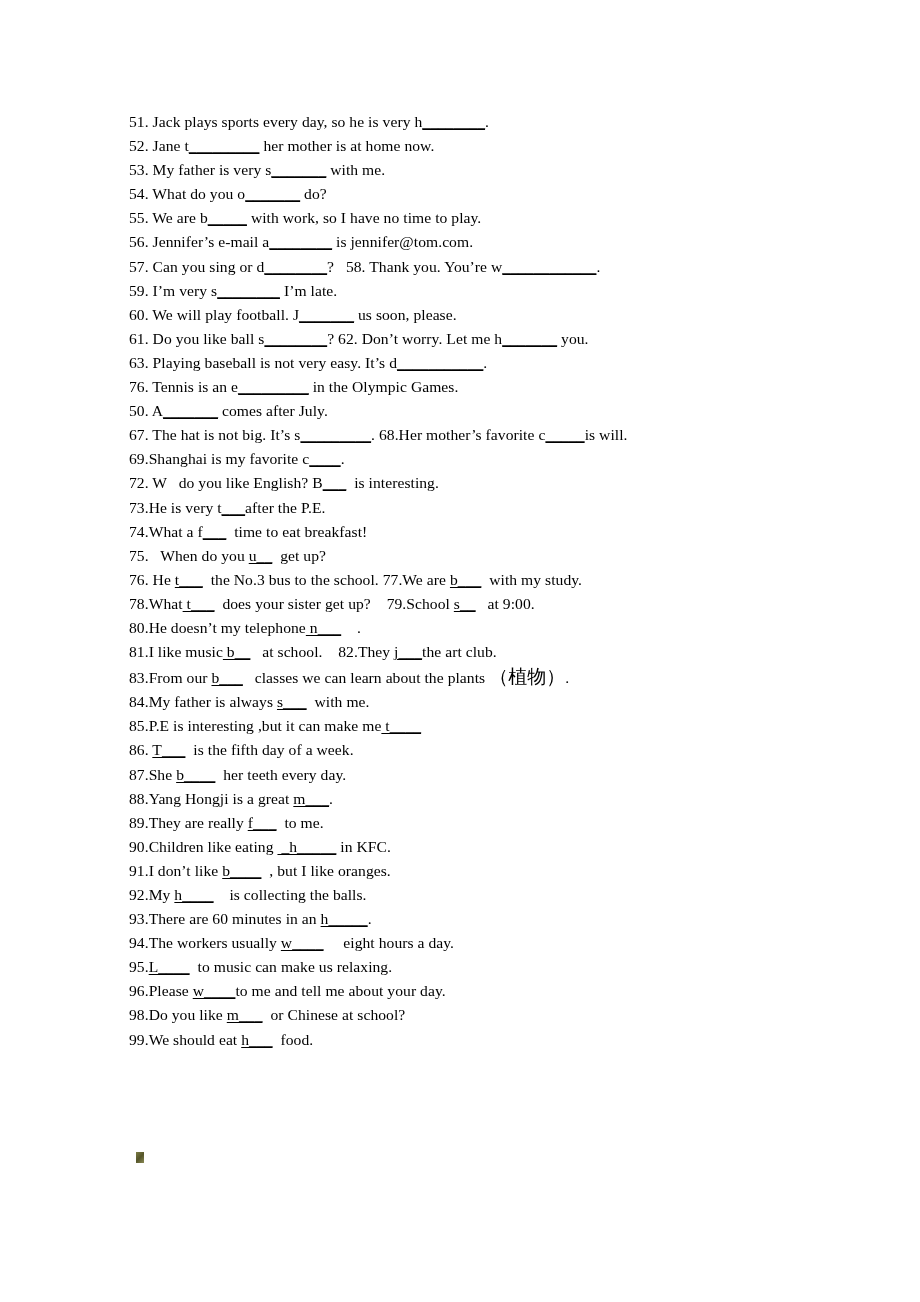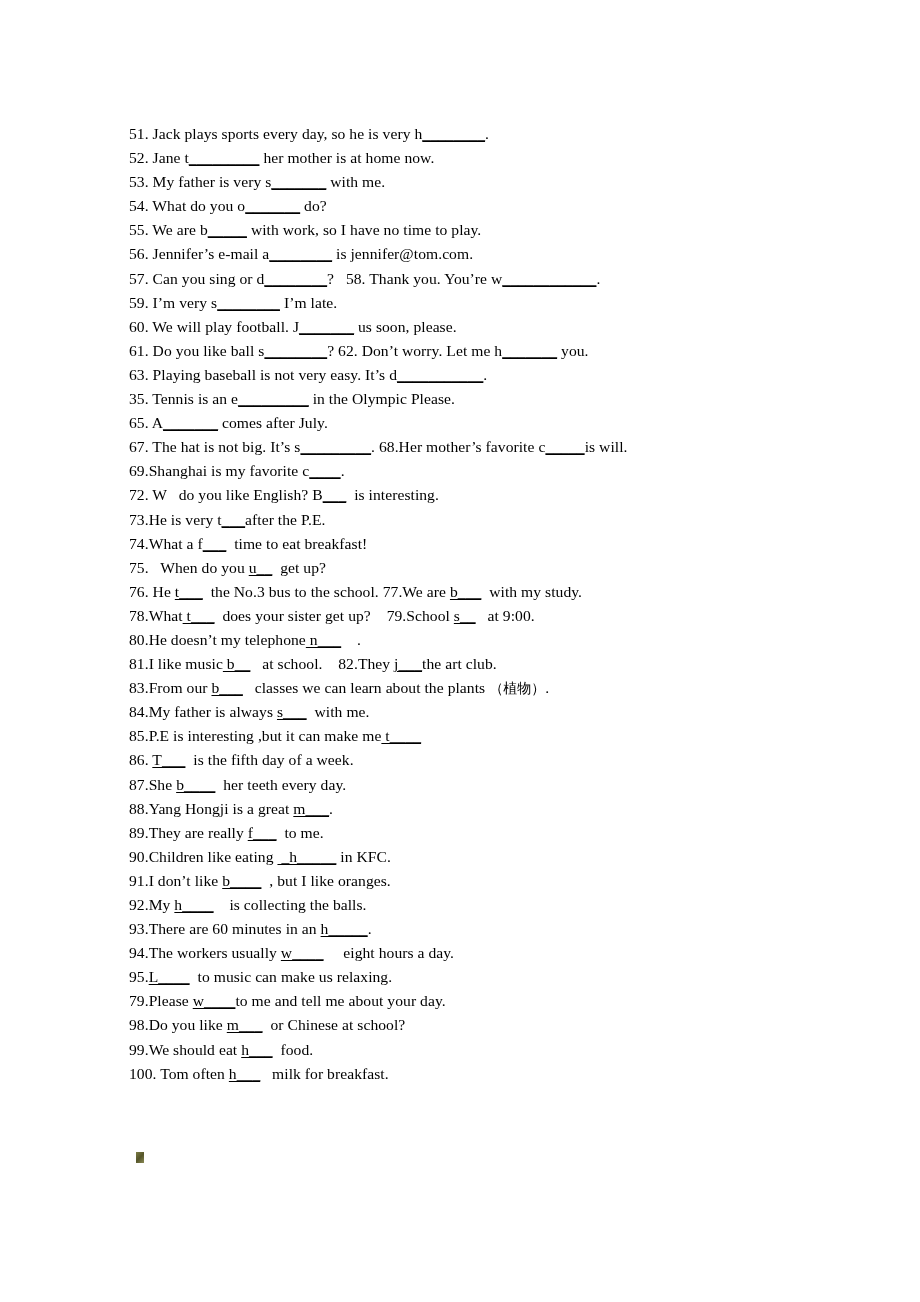--- a/index.html
+++ b/index.html
@@ -22,39 +22,38 @@
     width: 920px;
     height: 1302px;
     background: #ffffff;
     overflow: hidden;
   }
   #sheet {
     position: absolute;
     left: 129px;
     top: 110px;
     width: 700px;
-    margin-top: 12px;
   }
   .q-line {
     font-size: 15.6px;
     line-height: 24.1px;
     white-space: pre-wrap;
     color: #000000;
     letter-spacing: 0.05px;
   }
   
   .blank {
     text-decoration: underline;
     text-decoration-thickness: 1px;
     text-underline-offset: 1.5px;
     white-space: pre;
   }
   .cjk {
     font-family: "DejaVu Sans", "Liberation Sans", sans-serif;
-    font-size: 14px;
+    font-size: 19px;
   }
   #artifact-icon {
     position: absolute;
     left: 136px;
     top: 1152px;
     width: 8px;
     height: 11px;
     background: #6b6b35;
     background-image:
       linear-gradient(135deg, #7d7d45 0%, #55552a 50%, #8a8a55 100%);
@@ -70,22 +69,22 @@
       <div class="q-line"><span>52. Jane t</span><span class="blank">_________</span><span> her mother is at home now.</span></div>
       <div class="q-line"><span>53. My father is very s</span><span class="blank">_______</span><span> with me.</span></div>
       <div class="q-line"><span>54. What do you o</span><span class="blank">_______</span><span> do?</span></div>
       <div class="q-line"><span>55. We are b</span><span class="blank">_____</span><span> with work, so I have no time to play.</span></div>
       <div class="q-line"><span>56. Jennifer’s e-mail a</span><span class="blank">________</span><span> is jennifer@tom.com.</span></div>
       <div class="q-line"><span>57. Can you sing or d</span><span class="blank">________</span><span>?   58. Thank you. You’re w</span><span class="blank">____________</span><span>.</span></div>
       <div class="q-line"><span>59. I’m very s</span><span class="blank">________</span><span> I’m late.</span></div>
       <div class="q-line"><span>60. We will play football. J</span><span class="blank">_______</span><span> us soon, please.</span></div>
       <div class="q-line"><span>61. Do you like ball s</span><span class="blank">________</span><span>? 62. Don’t worry. Let me h</span><span class="blank">_______</span><span> you.</span></div>
       <div class="q-line"><span>63. Playing baseball is not very easy. It’s d</span><span class="blank">___________</span><span>.</span></div>
-      <div class="q-line"><span>35. Tennis is an e</span><span class="blank">_________</span><span> in the Olympic Please.</span></div>
-      <div class="q-line"><span>65. A</span><span class="blank">_______</span><span> comes after July.</span></div>
+      <div class="q-line"><span>76. Tennis is an e</span><span class="blank">_________</span><span> in the Olympic Games.</span></div>
+      <div class="q-line"><span>50. A</span><span class="blank">_______</span><span> comes after July.</span></div>
       <div class="q-line"><span>67. The hat is not big. It’s s</span><span class="blank">_________</span><span>. 68.Her mother’s favorite c</span><span class="blank">_____</span><span>is will.</span></div>
       <div class="q-line"><span>69.Shanghai is my favorite c</span><span class="blank">____</span><span>.</span></div>
       <div class="q-line"><span>72. W   do you like English? B</span><span class="blank">___</span><span>  is interesting.</span></div>
       <div class="q-line"><span>73.He is very t</span><span class="blank">___</span><span>after the P.E.</span></div>
       <div class="q-line"><span>74.What a f</span><span class="blank">___</span><span>  time to eat breakfast!</span></div>
       <div class="q-line"><span>75.   When do you </span><span class="blank">u__</span><span>  get up?</span></div>
       <div class="q-line"><span>76. He </span><span class="blank">t___</span><span>  the No.3 bus to the school. 77.We are </span><span class="blank">b___</span><span>  with my study.</span></div>
       <div class="q-line"><span>78.What</span><span class="blank"> t___</span><span>  does your sister get up?    79.School </span><span class="blank">s__</span><span>   at 9:00.</span></div>
       <div class="q-line"><span>80.He doesn’t my telephone</span><span class="blank"> n___</span><span>    .</span></div>
       <div class="q-line"><span>81.I like music</span><span class="blank"> b__</span><span>   at school.    82.They </span><span class="blank">j___</span><span>the art club.</span></div>
@@ -95,19 +94,18 @@
       <div class="q-line"><span>86. </span><span class="blank">T___</span><span>  is the fifth day of a week.</span></div>
       <div class="q-line"><span>87.She </span><span class="blank">b____</span><span>  her teeth every day.</span></div>
       <div class="q-line"><span>88.Yang Hongji is a great </span><span class="blank">m___</span><span>.</span></div>
       <div class="q-line"><span>89.They are really </span><span class="blank">f___</span><span>  to me.</span></div>
       <div class="q-line"><span>90.Children like eating </span><span class="blank"> _h_____</span><span> in KFC.</span></div>
       <div class="q-line"><span>91.I don’t like </span><span class="blank">b____</span><span>  , but I like oranges.</span></div>
       <div class="q-line"><span>92.My </span><span class="blank">h____</span><span>    is collecting the balls.</span></div>
       <div class="q-line"><span>93.There are 60 minutes in an </span><span class="blank">h_____</span><span>.</span></div>
       <div class="q-line"><span>94.The workers usually </span><span class="blank">w____</span><span>     eight hours a day.</span></div>
       <div class="q-line"><span>95.</span><span class="blank">L____</span><span>  to music can make us relaxing.</span></div>
-      <div class="q-line"><span>79.Please </span><span class="blank">w____</span><span>to me and tell me about your day.</span></div>
+      <div class="q-line"><span>96.Please </span><span class="blank">w____</span><span>to me and tell me about your day.</span></div>
       <div class="q-line"><span>98.Do you like </span><span class="blank">m___</span><span>  or Chinese at school?</span></div>
       <div class="q-line"><span>99.We should eat </span><span class="blank">h___</span><span>  food.</span></div>
-      <div class="q-line"><span>100. Tom often </span><span class="blank">h___</span><span>   milk for breakfast.</span></div>
     </div>
   <div id="artifact-icon"></div>
 </div>
 
 </body></html>

